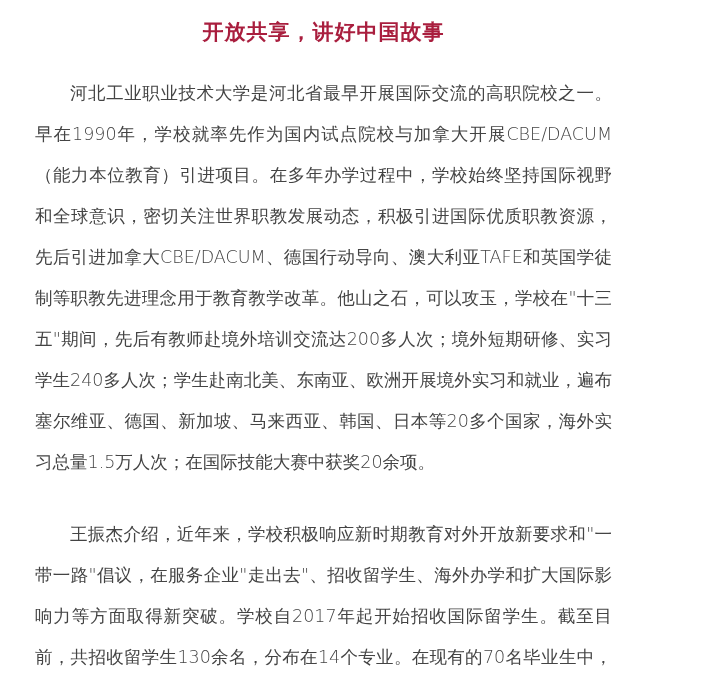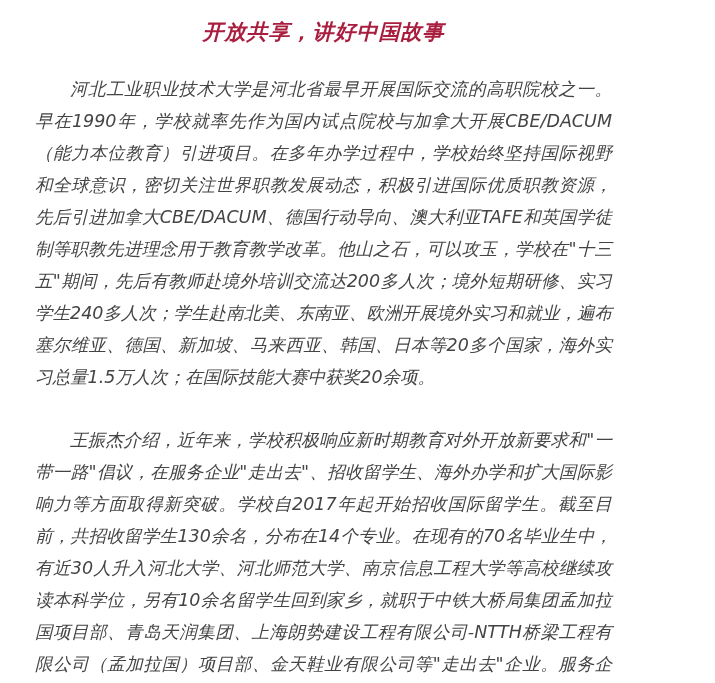--- a/index.html
+++ b/index.html
@@ -8,35 +8,34 @@
     background: #ffffff;
     font-family: "DejaVu Sans", "Liberation Sans", sans-serif;
   }
   .page {
     width: 647px;
     height: 683px;
     background: #ffffff;
     box-sizing: border-box;
     padding: 19px 35px 0 35px;
     overflow: hidden;
-    font-style: italic;
   }
   .article-title {
     margin: 0 0 28px 0;
     text-align: center;
     font-size: 21px;
     font-weight: bold;
     color: #a91e3e;
     letter-spacing: 1px;
     line-height: 26px;
   }
   .article-paragraph {
     margin: 0 0 31px 0;
     font-size: 17.5px;
-    line-height: 32px;
+    line-height: 41px;
     color: #444444;
     text-align: justify;
     text-indent: 2em;
     font-weight: 300;
   }
 </style>
 </head>
 <body>
 
 <div class="page">

